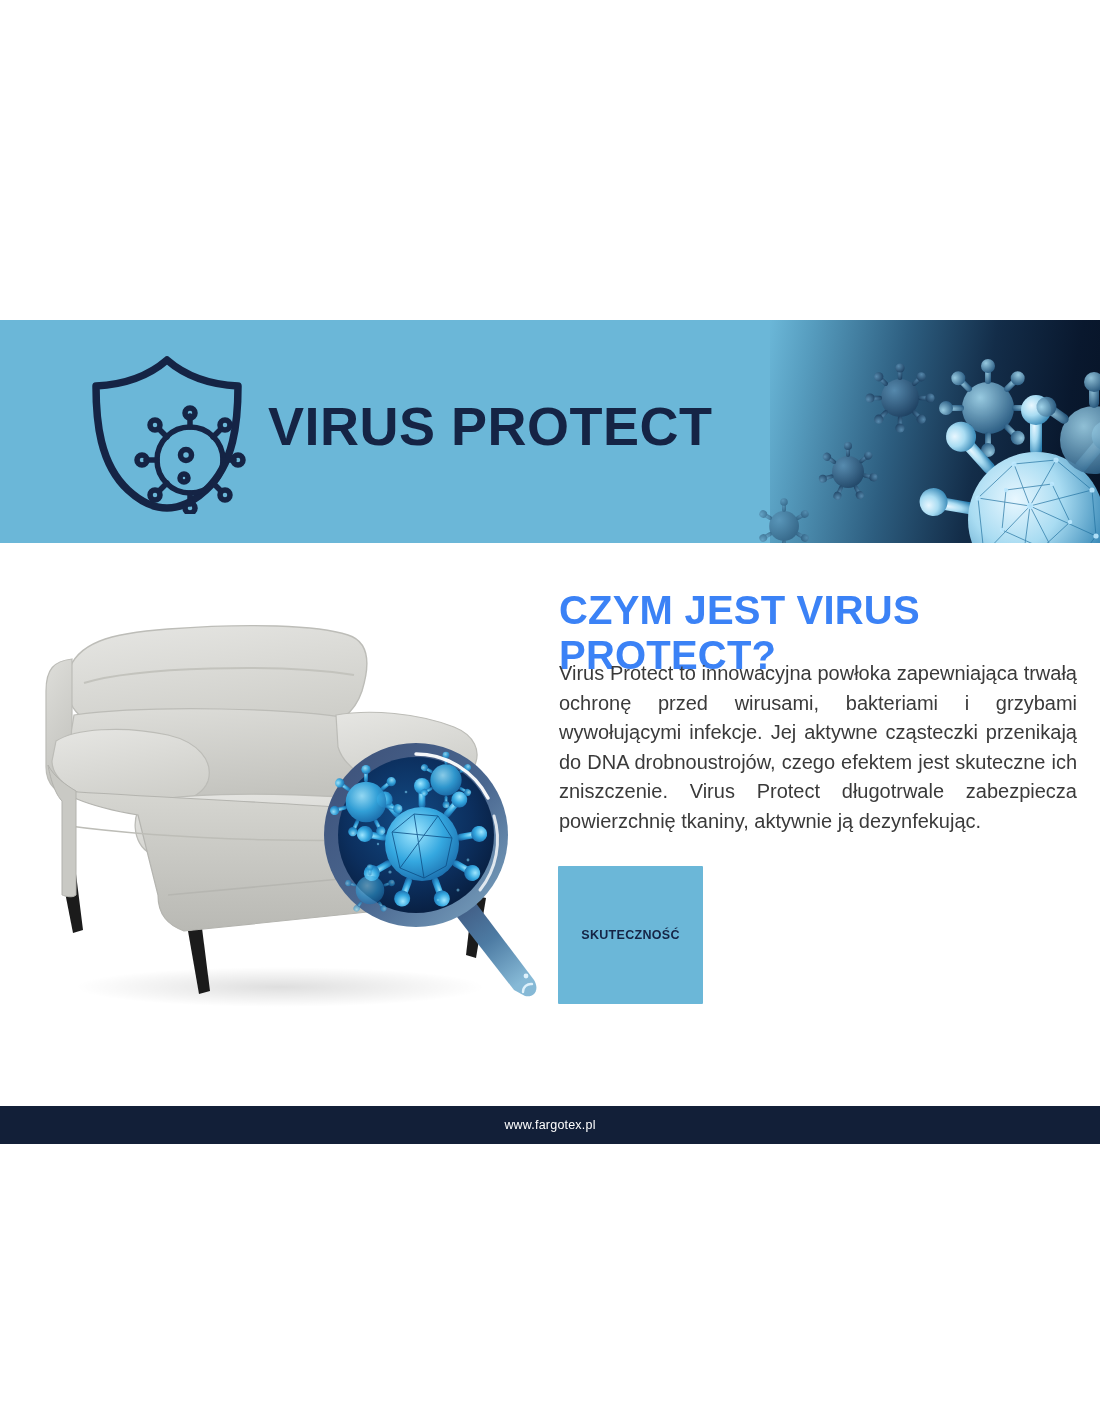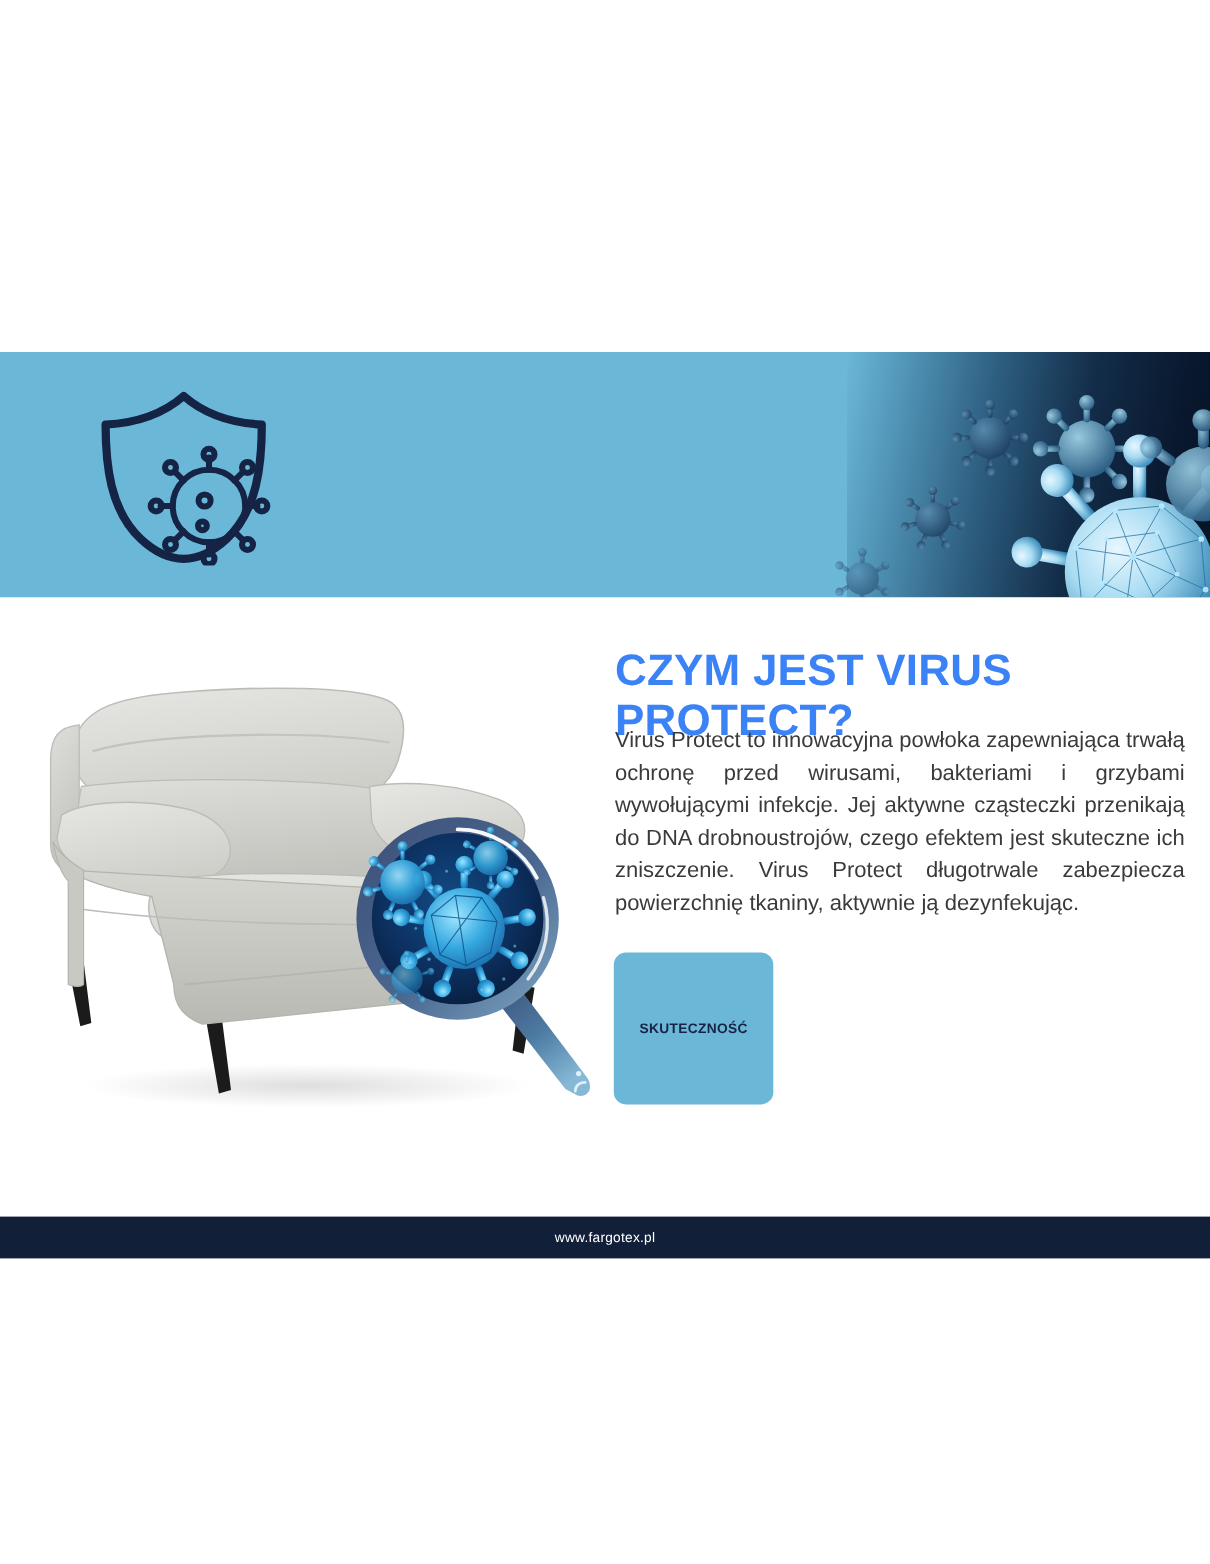--- a/index.html
+++ b/index.html
@@ -59,21 +59,21 @@
   }
 
   
   .features {
     position: absolute; left: 558px; top: 866px;
     width: 520px; height: 138px;
     display: flex; justify-content: space-between;
   }
   .feature-box {
     width: 145px; height: 138px;
-    background: #6bb7d8; border-radius: 11px;
+    background: #6bb7d8; border-radius: 1px;
     display: flex; align-items: center; justify-content: center;
     text-align: center;
   }
   .feature-label {
     font-size: 12.5px; font-weight: 700; letter-spacing: 0.3px;
     color: #152445; padding: 0 6px; line-height: 1.2;
   }
 
   
   .footer-bar {
@@ -345,20 +345,21 @@
         <circle cx="108" cy="156" r="5"></circle>
       <path d="M85 131 l-8 8"></path>
         <circle cx="73" cy="143" r="5"></circle>
       <path d="M75 108 h-11"></path>
         <circle cx="60" cy="108" r="5"></circle>
       <path d="M85 85 l-8 -8"></path>
         <circle cx="73" cy="73" r="5"></circle>
     </g>
   </svg>
 
+  <div class="banner-title">VIRUS PROTECT</div>
 
   <div class="product-area">
     <svg class="chair" viewBox="0 0 528 430">
       <defs>
         <linearGradient id="fabA" x1="0" y1="0" x2="0.4" y2="1">
           <stop offset="0%" stop-color="#e6e6e3"></stop>
           <stop offset="100%" stop-color="#cfcfca"></stop>
         </linearGradient>
         <linearGradient id="fabB" x1="0" y1="0" x2="0.3" y2="1">
           <stop offset="0%" stop-color="#dedeDA"></stop>

